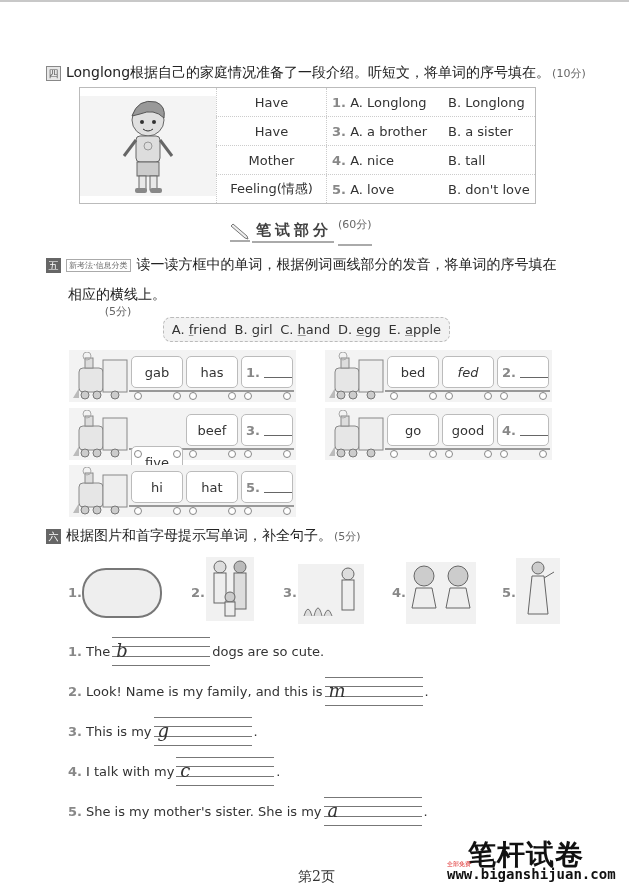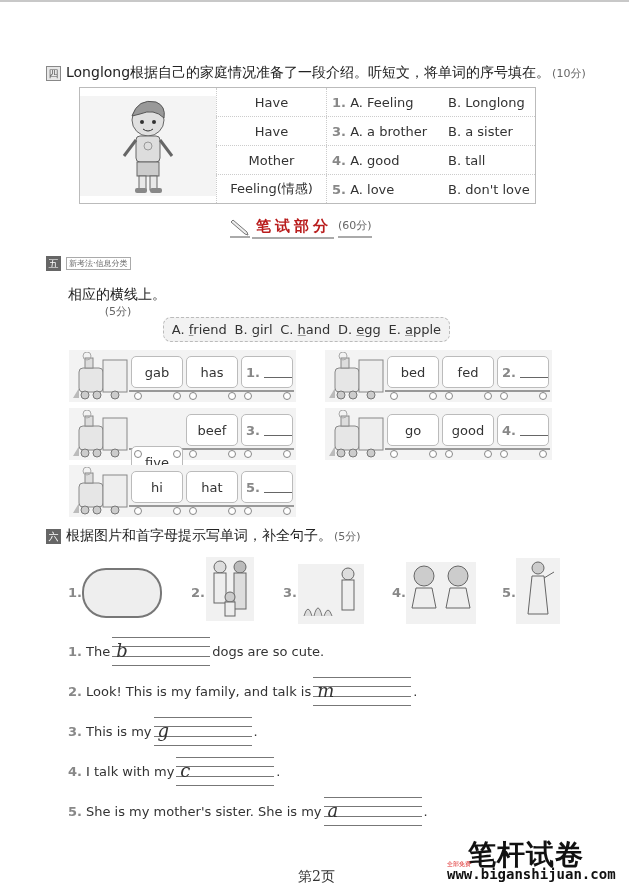--- a/index.html
+++ b/index.html
@@ -17,22 +17,22 @@
   .tbl4 .pic { width: 136px; height: 100%; position: relative; }
   .tbl4 .rows { flex: 1; display: flex; flex-direction: column; }
   .tbl4 .row { flex: 1; display: flex; align-items: center; border-bottom: 1px dotted #ccc; font-size: 13px; color: #333; }
   .tbl4 .row:last-child { border-bottom: none; }
   .tbl4 .c1 { width: 111px; text-align: center; border-left: 1px dotted #ccc; border-right: 1px dotted #ccc; height: 100%; display: flex; align-items: center; justify-content: center; }
   .tbl4 .c2 { width: 118px; padding-left: 5px; }
   .tbl4 .c3 { flex: 1; padding-left: 3px; }
   .num { color: #888; font-weight: bold; }
 
   .written { position: absolute; left: 228px; top: 217px; display: flex; align-items: center; }
-  .written .ttl { font-size: 15px; font-weight: bold; letter-spacing: 4px; border-bottom: 2px solid #aaa; padding: 0 2px 1px 4px; color: #b91c1c; }
-  .written .sc { font-size: 11px; color: #666; margin-left: 4px; border-bottom: 2px solid #aaa; padding-bottom: 3px; }
+  .written .ttl { font-size: 15px; font-weight: bold; letter-spacing: 4px; border-bottom: 2px solid #aaa; padding: 0 2px 1px 4px; color: #404040; }
+  .written .sc { font-size: 11px; color: #666; margin-left: 4px; border-bottom: 2px solid #aaa; padding-bottom: 12px; }
 
   .tag-new { display: inline-block; font-size: 8px; color: #666; border: 1px solid #aaa; padding: 0 2px; margin-right: 6px; height: 13px; line-height: 11px; }
 
   .line2 { position: absolute; left: 68px; top: 286px; font-size: 14px; flex-direction: column; }
 
   .opts { position: absolute; left: 163px; top: 317px; width: 287px; height: 25px; border: 1px dashed #bbb; border-radius: 8px; background: #f2f2f2; display: flex; align-items: center; justify-content: space-around; font-size: 13px; color: #333; padding: 0 4px; }
   .u { text-decoration: underline; text-decoration-color: #999; }
 
   
   .train { position: absolute; width: 227px; height: 52px; background: #f3f3f3; }
@@ -87,31 +87,31 @@
       <rect x="57" y="74" width="22" height="14" fill="#ccc" stroke="#666"></rect>
       <rect x="59" y="88" width="7" height="14" fill="#e8e8e8" stroke="#666"></rect>
       <rect x="70" y="88" width="7" height="14" fill="#e8e8e8" stroke="#666"></rect>
       <rect x="55" y="100" width="12" height="5" rx="2" fill="#888"></rect>
       <rect x="70" y="100" width="12" height="5" rx="2" fill="#888"></rect>
     </svg>
   </div>
   <div class="rows">
     <div class="row">
       <div class="c1">Have</div>
-      <div class="c2"><span class="num">1.</span> <span>A. Feeling</span></div>
+      <div class="c2"><span class="num">1.</span> <span>A. Longlong</span></div>
       <div class="c3">B. Longlong</div>
     </div>
     <div class="row">
       <div class="c1">Have</div>
       <div class="c2"><span class="num">3.</span> <span>A. a brother</span></div>
       <div class="c3">B. a sister</div>
     </div>
     <div class="row">
       <div class="c1">Mother</div>
-      <div class="c2"><span class="num">4.</span> <span>A. good</span></div>
+      <div class="c2"><span class="num">4.</span> <span>A. nice</span></div>
       <div class="c3">B. tall</div>
     </div>
     <div class="row">
       <div class="c1">Feeling(情感)</div>
       <div class="c2"><span class="num">5.</span> <span>A. love</span></div>
       <div class="c3">B. don't love</div>
     </div>
   </div>
 </div>
 
@@ -120,20 +120,21 @@
     <path d="M3 4 L17 16 L20 17 L19 14 L5 2 Z" fill="#eee" stroke="#777"></path>
     <line x1="2" y1="19" x2="22" y2="19" stroke="#aaa" stroke-width="2"></line>
   </svg>
   <span class="ttl">笔试部分</span>
   <span class="sc">(60分)</span>
 </div>
 
 <div class="sec-head" style="top:256px;">
   <span class="sec-num dark">五</span>
   <span class="tag-new">新考法·信息分类</span>
+  <span>读一读方框中的单词，根据例词画线部分的发音，将单词的序号填在</span>
 </div>
 <div class="line2 sec-head" style="left:68px; top:286px;">
   <span>相应的横线上。</span>
   <span class="score">(5分)</span>
 </div>
 
 <div class="opts">
   <span><span>A. </span><span class="u">f</span><span>riend</span></span>
   <span><span>B. </span><span class="u">g</span><span>irl</span></span>
   <span><span>C. </span><span class="u">h</span><span>and</span></span>
@@ -179,21 +180,21 @@
       <circle cx="14" cy="4" r="4" fill="none" stroke="#aaa"></circle>
       <circle cx="12" cy="43" r="4" fill="#ccc" stroke="#777"></circle>
       <circle cx="24" cy="43" r="4" fill="#ccc" stroke="#777"></circle>
       <circle cx="42" cy="43" r="4" fill="#ccc" stroke="#777"></circle>
       <path d="M0 46 L6 36 L6 46 Z" fill="#bbb"></path>
     </svg>
   <div class="rail"></div>
   <div class="car" style="left:62px;align-items:center;">
       <span>bed</span>
     </div>
-  <div class="car" style="left:117px;">
+  <div class="car" style="left:117px;font-style:italic;">
       <span>fed</span>
     </div>
   <div class="car blank" style="left:172px;">
       <span class="n">2.</span>
       <span class="bl"></span>
     </div>
   <div class="wheel" style="left:65px;"></div>
     <div class="wheel" style="left:104px;"></div>
     <div class="wheel" style="left:120px;"></div>
     <div class="wheel" style="left:159px;"></div>
@@ -346,21 +347,21 @@
       <span class="l" style="top:10px"></span>
       <span class="l" style="top:20px"></span>
       <span class="l" style="top:29px"></span>
       <span class="letter">b</span>
     </span>
   <span>dogs are so cute.</span>
 </div>
 
 <div class="sent" style="top:676px;">
   <span class="n">2.</span>
-  <span>Look! This is my family, and talk is</span>
+  <span>Look! Name is my family, and this is</span>
   <span class="four" style="width:98px;">
       <span class="l" style="top:1px"></span>
       <span class="l" style="top:10px"></span>
       <span class="l" style="top:20px"></span>
       <span class="l" style="top:29px"></span>
       <span class="letter">m</span>
     </span>
   <span>.</span>
 </div>
 

